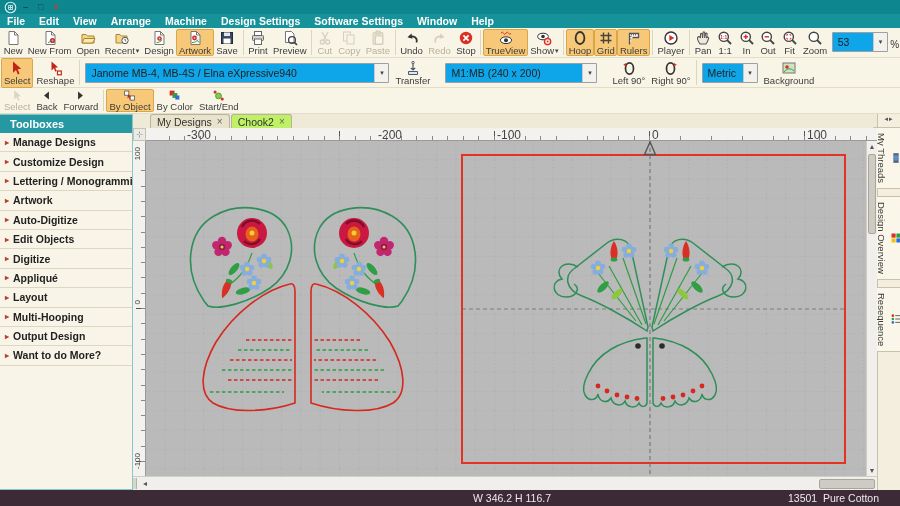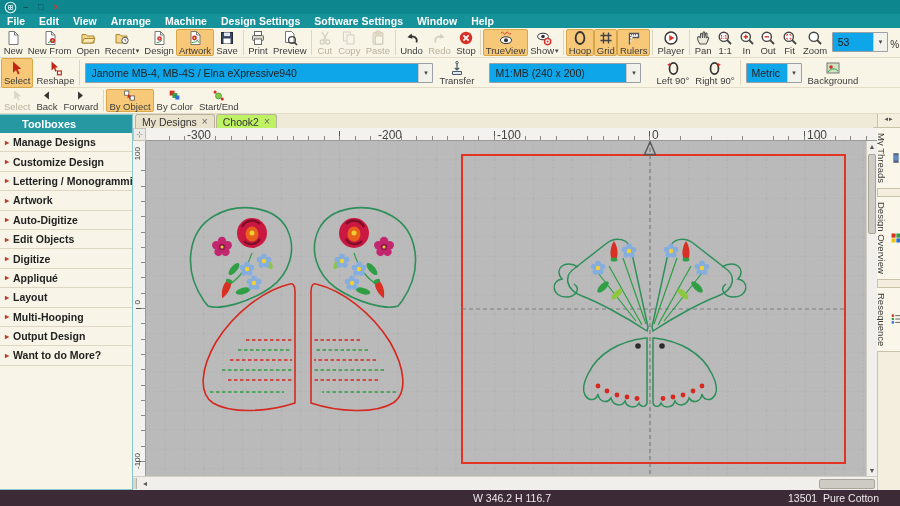--- a/index.html
+++ b/index.html
@@ -30,33 +30,33 @@
 .tb-btn.disabled .tb-lbl{color:#b9b19c}
 .tb-btn.disabled .tb-ic{opacity:.55}
 .tb-btn.small .tb-ic,.tb-btn.small .tb-ic svg{width:13px;height:13px}
 .tbsep{width:1px;background:#ddd6bf;margin:2px 2px;align-self:stretch}
 .caret{font-size:7px;color:#444}
 .combo{background:#0ea5e9;border:1px solid #9aa0a6;height:20px;display:flex;align-items:center;font-size:10.5px;color:#222;padding-left:5px;border-radius:1px}
 .combo .cval{flex:1;white-space:nowrap;overflow:hidden}
 .combo .cbtn{width:14px;align-self:stretch;display:flex;align-items:center;justify-content:center;border-left:1px solid #c9c9c9;background:#f2f1ec;font-size:7px;color:#444}
 .zoomcombo{width:58px;margin:4px 2px 0 2px;height:20px}
 .pct{font-size:10px;color:#333;align-self:center;margin-top:4px}
-.machinecombo{width:348px;margin:0 3px}
+.machinecombo{width:304px;margin:0 3px}
 .hoopcombo{width:152px;margin:0 12px}
 .unitscombo{width:56px;margin:0 3px}
 
 
 .content{display:flex;height:376px}
 .sidebar{width:133px;background:#f8f4e7;border:1px solid #86c6cd;border-left:none;display:flex;flex-direction:column}
-.sb-head{height:18px;background:#2598a1;color:#fff;font-size:11px;font-weight:bold;display:flex;align-items:center;padding-left:22px;flex:0 0 auto}
+.sb-head{height:18px;background:#2598a1;color:#fff;font-size:11px;font-weight:bold;display:flex;align-items:center;padding-left:10px;flex:0 0 auto}
 .sb-item{height:19.4px;display:flex;align-items:center;gap:4px;padding-left:5px;border-bottom:1px solid #ddd6c2;background:#f8f4e7;font-size:10.5px;font-weight:bold;color:#222;white-space:nowrap;overflow:hidden;cursor:default}
 .sb-item .arr{color:#b8412f;font-size:8px}
 
 .center{width:744px;display:flex;flex-direction:column;background:#efe9d8}
-.tabbar{height:14px;display:flex;align-items:flex-end;padding-left:2px;background:#efe9d8;gap:1px}
+.tabbar{height:14px;display:flex;align-items:flex-end;padding-left:17px;background:#efe9d8;gap:1px}
 .dtab{display:inline-flex;align-items:center;gap:5px;height:14px;padding:0 6px;font-size:10.5px;color:#333;background:#e9e2cc;border:1px solid #b9b29c;border-bottom:none;border-radius:3px 3px 0 0;cursor:default;white-space:nowrap}
 .dtab.active{background:#bef264}
 .dtab .tclose{font-size:10px;color:#666;line-height:10px}
 .rulerrow{height:13px;display:flex}
 .corner{width:13px;height:13px;background:#eceae4;border:1px solid #c6c2b4;font-size:8px;color:#777;display:flex;align-items:center;justify-content:center}
 .hruler{position:relative;width:731px;height:13px;background:#f3f2ee;border-bottom:1px solid #9a9a9a;
  background-image:
   repeating-linear-gradient(90deg,transparent 0 14.5px,#888 14.5px 15.5px),
   repeating-linear-gradient(90deg,transparent 0 154px,#555 154px 155px);
  background-size:100% 4px,100% 9px;background-position:8px 100%,39px 100%;background-repeat:no-repeat}

